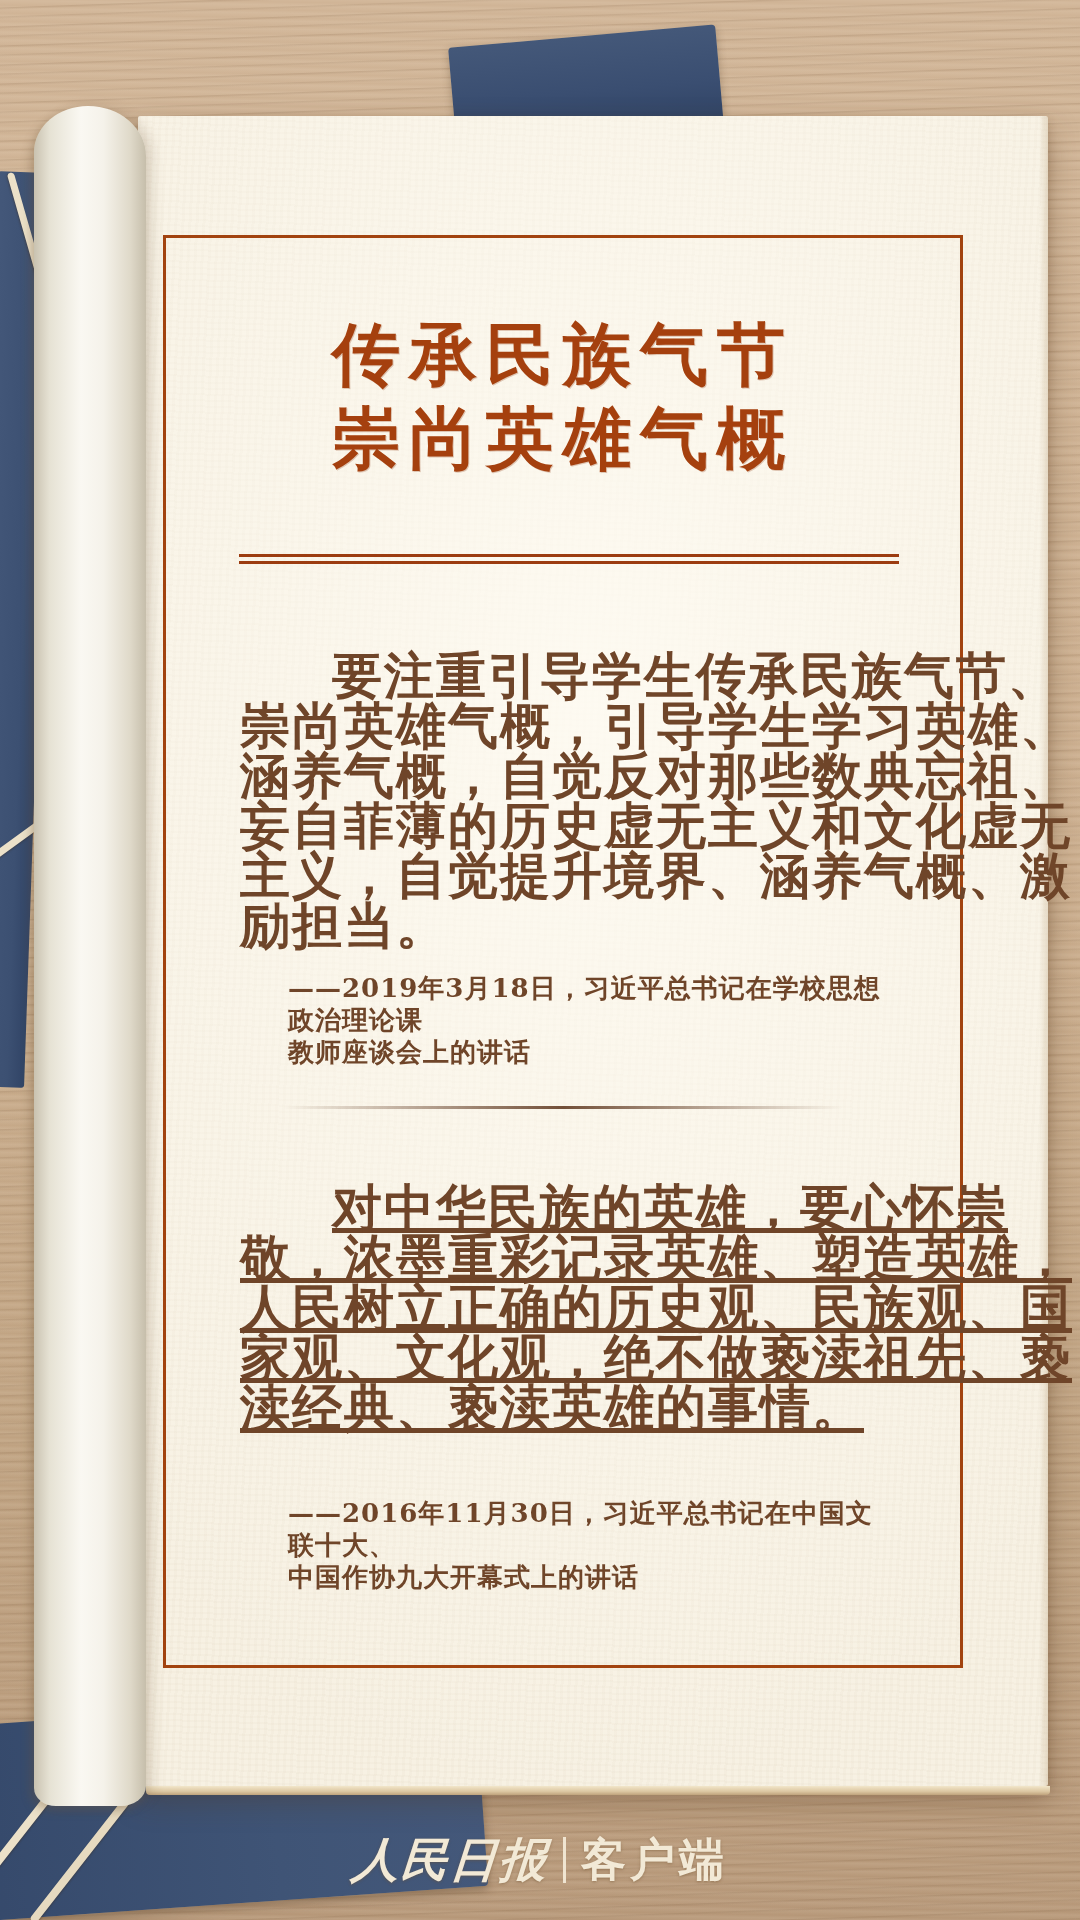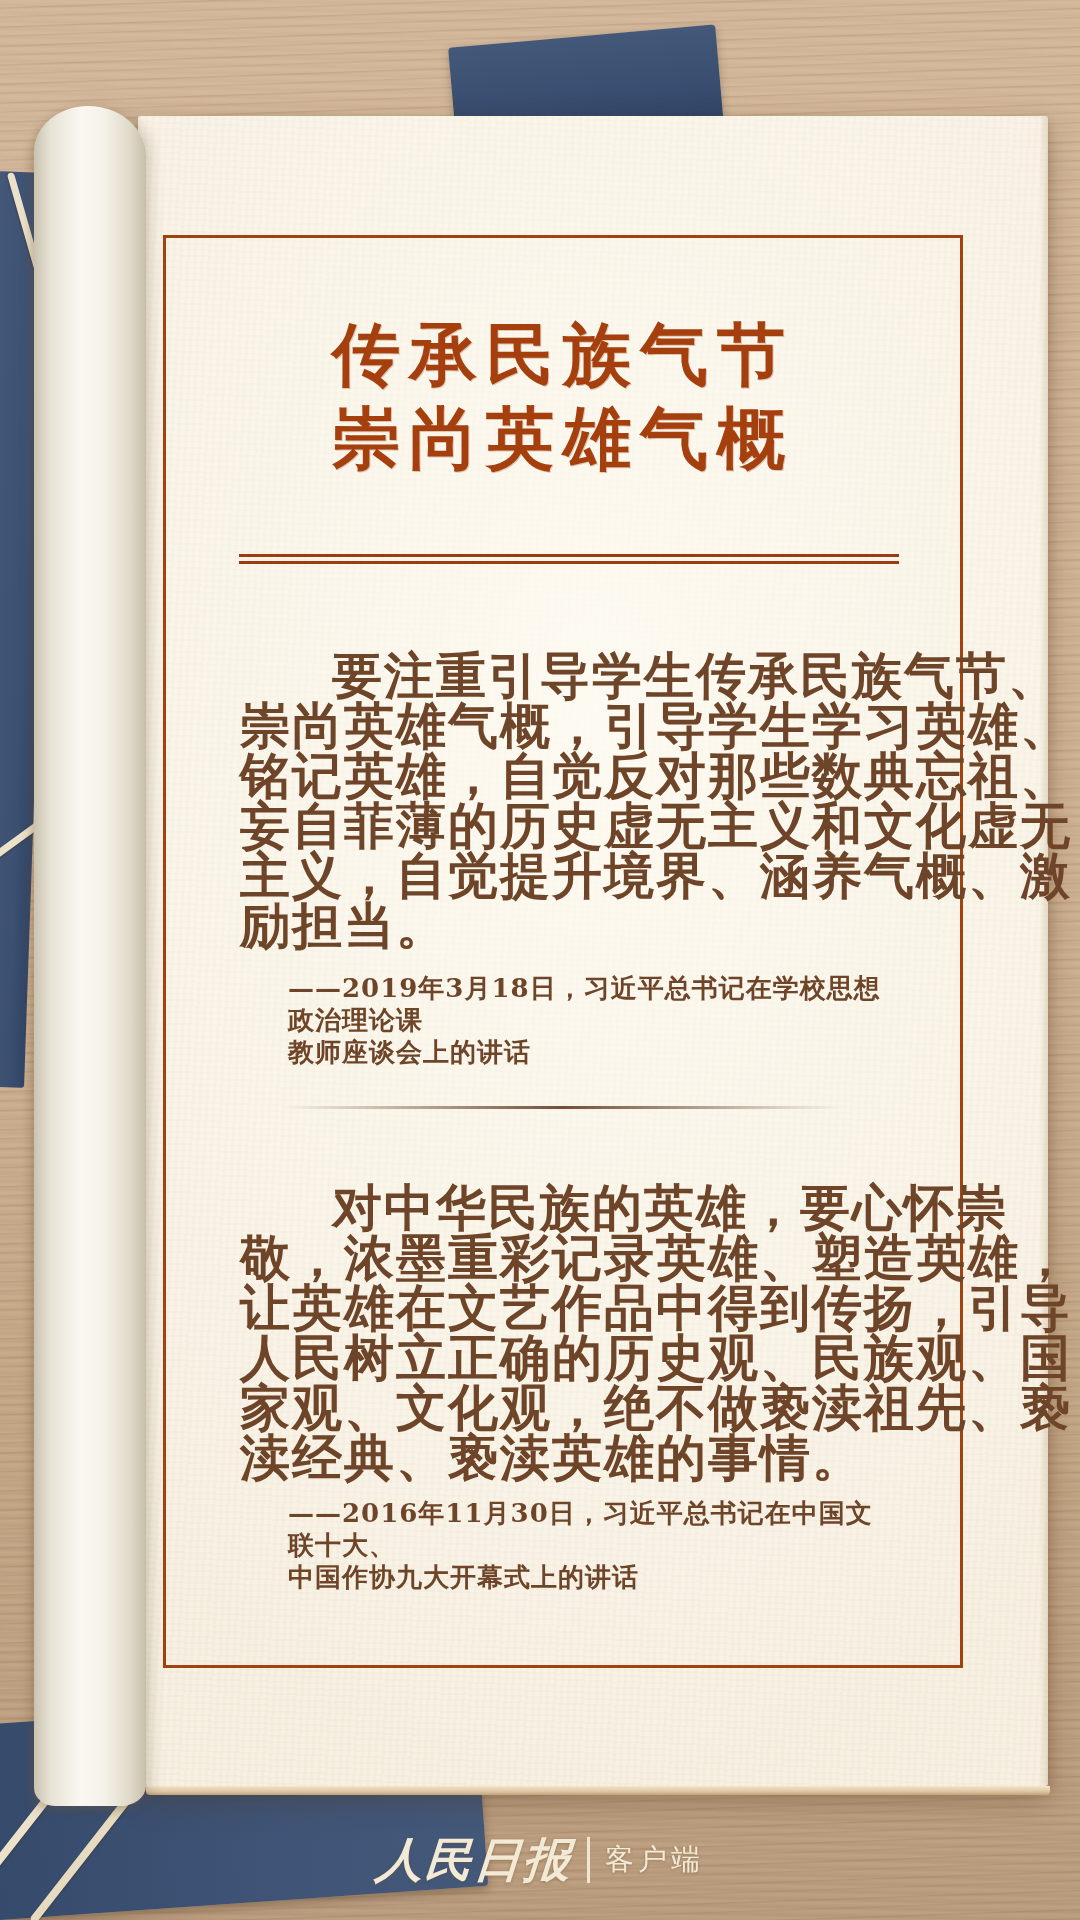--- a/index.html
+++ b/index.html
@@ -54,37 +54,37 @@
   .frame{position:absolute;left:25px;top:119px;width:800px;height:1433px;
     border:3px solid #a2430f;box-sizing:border-box;}
   .title{position:absolute;left:25px;top:196px;width:800px;text-align:center;
     color:#a5400e;font-size:68px;line-height:84px;font-weight:bold;
     letter-spacing:9px;text-shadow:1px 1px 0 rgba(140,50,10,.25);}
   .double-rule{position:absolute;left:101px;top:438px;width:660px;height:10px;
     border-top:3px solid #9c3c10;border-bottom:3px solid #9c3c10;box-sizing:border-box;}
   .quote{position:absolute;left:102px;color:#6f4529;font-size:50px;line-height:50px;
     letter-spacing:2px;font-weight:bold;white-space:nowrap;}
   .quote-1{top:535px;}
-  .quote-2{top:1067px;}
+  .quote-2{top:1067px;text-decoration:underline;}
   .bodyline.first{padding-left:92px;}
   .attr{position:absolute;left:150px;right:163px;text-align:left;color:#6f4529;
     font-size:26px;line-height:32px;letter-spacing:1px;font-weight:bold;}
   .attr-1{top:856px;}
   .attr-2{top:1381px;}
   .thin-rule{position:absolute;left:145px;top:990px;width:560px;height:3px;
     background:linear-gradient(90deg,rgba(90,50,25,0) 0%,rgba(90,50,25,.85) 50%,rgba(90,50,25,0) 100%);}
   
   .footer{position:absolute;left:0;right:0;top:1824px;height:72px;
     display:flex;align-items:center;justify-content:center;color:#f2e9d6;
     text-shadow:0 1px 3px rgba(110,80,45,.45);}
   .brand-script{font-family:"DejaVu Serif","Liberation Serif",serif;
     font-style:italic;font-weight:bold;font-size:47px;letter-spacing:2px;transform:skewX(-4deg);}
   .brand-bar{width:3px;height:46px;background:#f2e9d6;margin:0 15px;opacity:.95;}
   .brand-product{font-family:"DejaVu Sans","Liberation Sans",sans-serif;
-    font-weight:normal;font-size:29px;letter-spacing:4px;}
+    font-weight:bold;font-size:45px;letter-spacing:4px;}
 </style>
 </head>
 <body>
 
 <div class="stage">
   <div class="wood"></div>
 
   <div class="book-top"></div>
   <div class="book-left"></div>
   <div class="book-bottom"></div>
@@ -102,37 +102,36 @@
     <div class="title">
       <div>传承民族气节</div>
       <div>崇尚英雄气概</div>
     </div>
 
     <div class="double-rule"></div>
 
     <div class="quote quote-1">
       <div class="bodyline first">要注重引导学生传承民族气节、</div>
       <div class="bodyline">崇尚英雄气概，引导学生学习英雄、</div>
-      <div class="bodyline">铭记英雄，自觉反对那些数典忘祖、</div>
+      <div class="bodyline">涵养气概，自觉反对那些数典忘祖、</div>
       <div class="bodyline">妄自菲薄的历史虚无主义和文化虚无</div>
       <div class="bodyline">主义，自觉提升境界、涵养气概、激</div>
       <div class="bodyline">励担当。</div>
     </div>
 
     <div class="attr attr-1">
       <div>——2019年3月18日，习近平总书记在学校思想政治理论课</div>
       <div>教师座谈会上的讲话</div>
     </div>
 
     <div class="thin-rule"></div>
 
     <div class="quote quote-2">
       <div class="bodyline first">对中华民族的英雄，要心怀崇</div>
       <div class="bodyline">敬，浓墨重彩记录英雄、塑造英雄，</div>
-      <div class="bodyline">让英雄在文艺作品中得到传扬，引导</div>
       <div class="bodyline">人民树立正确的历史观、民族观、国</div>
       <div class="bodyline">家观、文化观，绝不做亵渎祖先、亵</div>
       <div class="bodyline">渎经典、亵渎英雄的事情。</div>
     </div>
 
     <div class="attr attr-2">
       <div>——2016年11月30日，习近平总书记在中国文联十大、</div>
       <div>中国作协九大开幕式上的讲话</div>
     </div>
   </div>

